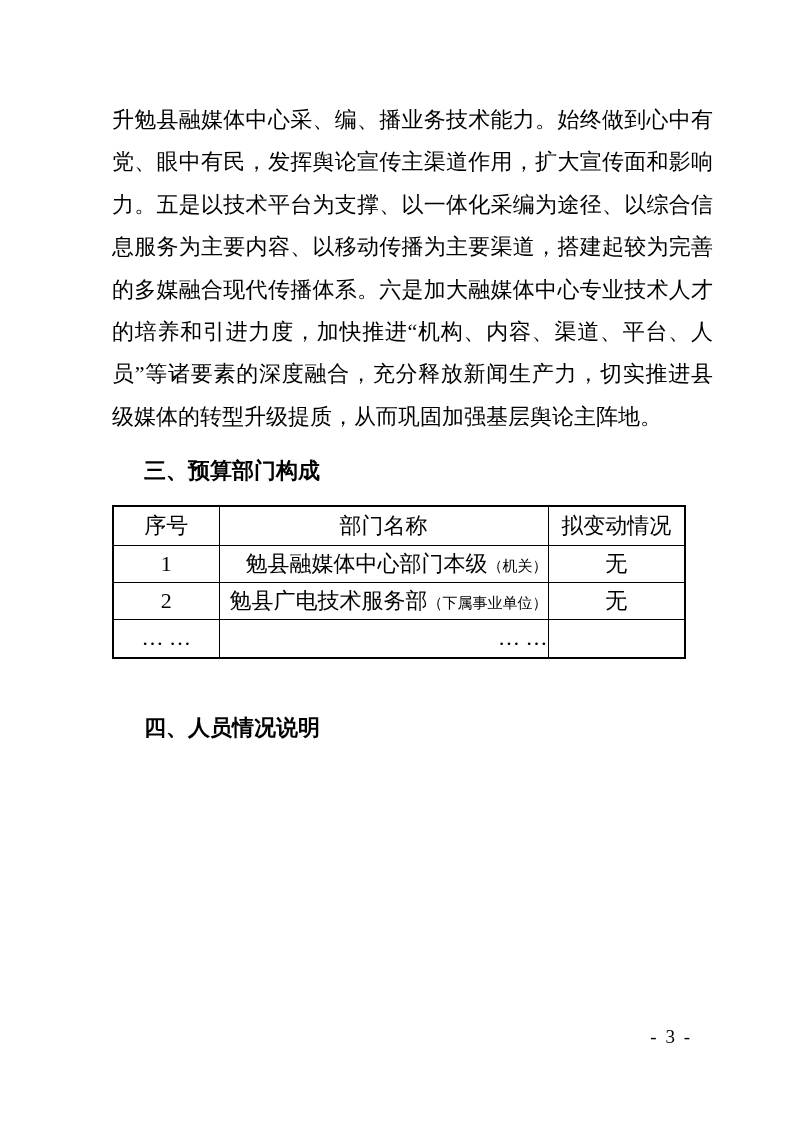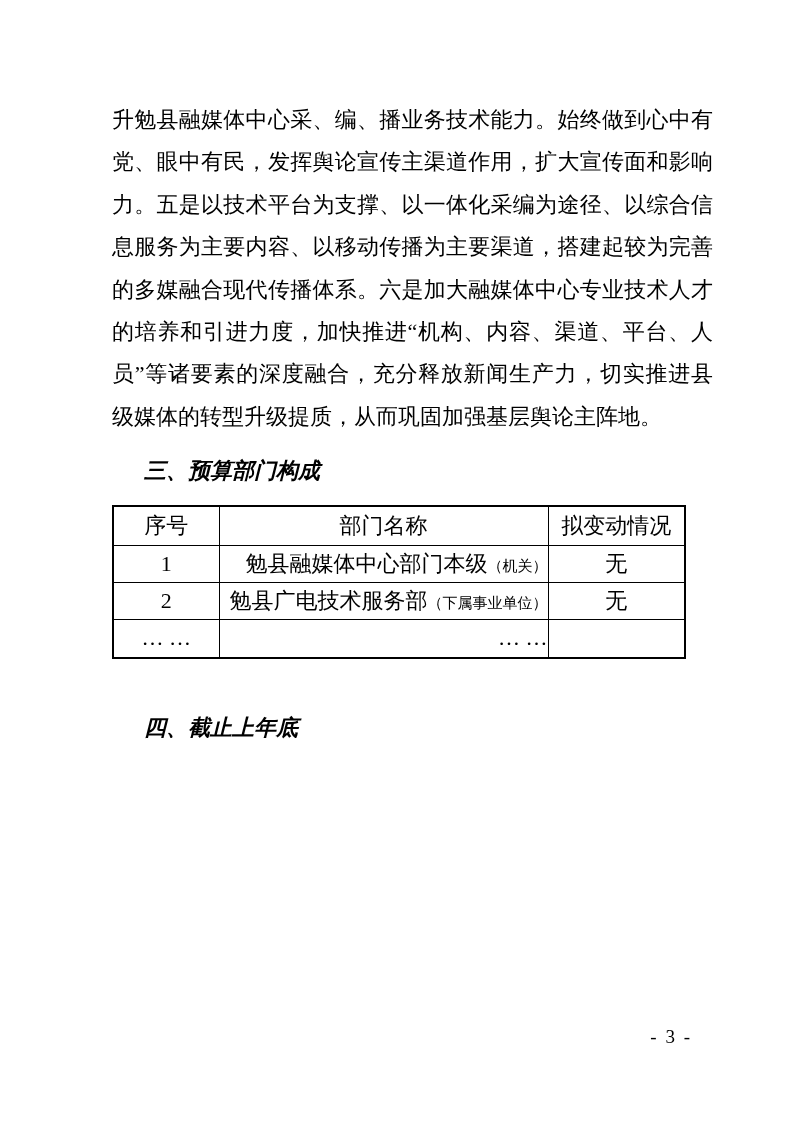--- a/index.html
+++ b/index.html
@@ -31,21 +31,20 @@
     text-indent: 44px;
   }
   .section-heading {
     font-size: 22px;
     line-height: 42.4px;
     font-weight: bold;
     font-family: "Liberation Sans", "DejaVu Sans", sans-serif;
     padding-left: 44px;
     margin: 0;
     text-align: left;
-    font-style: italic;
   }
   .section-heading.second {
     margin-top: 48px;
   }
   table.budget-table {
     border-collapse: collapse;
     table-layout: fixed;
     width: 572px;
     margin: 12px;
     border: 2px solid #000;
@@ -115,18 +114,18 @@
       <tr class="cont-row">
         <td class="cell-center">… …</td>
         <td class="cell-name">
           <span>… …</span><span class="small-note"></span>
         </td>
         <td class="cell-center"></td>
       </tr>
     </tbody>
   </table>
 
-  <h2 class="section-heading second">四、截止上年底</h2>
+  <h2 class="section-heading second">四、人员情况说明</h2>
 
 
 </div>
 
 <div class="page-number">- 3 -</div>
 
 </body></html>

